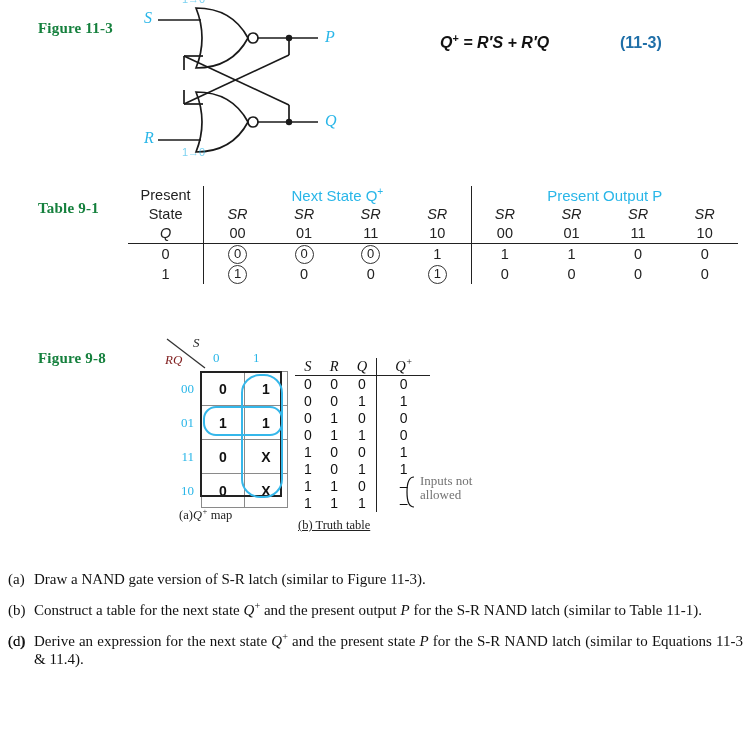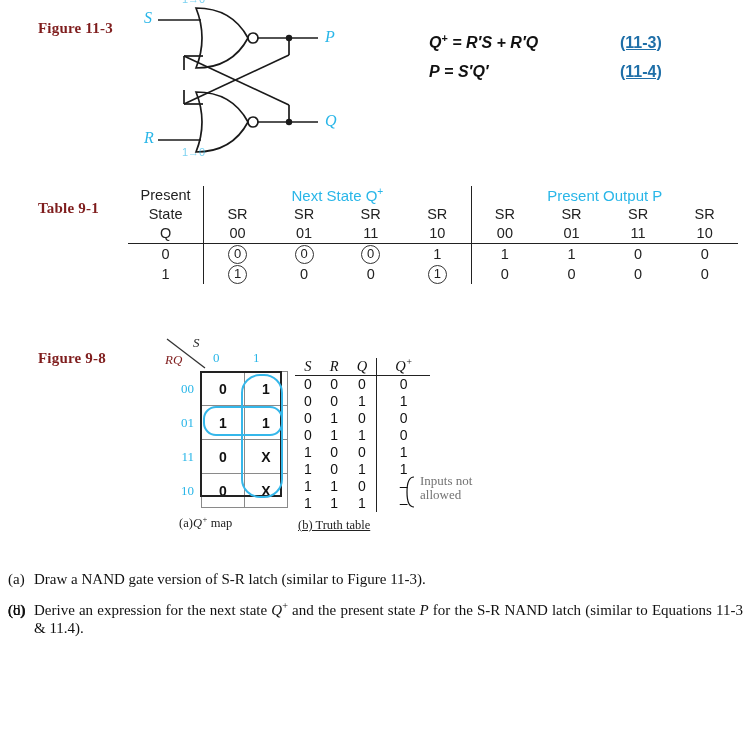--- a/index.html
+++ b/index.html
@@ -4,53 +4,53 @@
 <style>
   html,body{margin:0;padding:0;}
   body{
     width:751px;height:751px;position:relative;background:#ffffff;
     font-family:"Liberation Serif", serif;overflow:hidden;
   }
   .abs{position:absolute;}
   
   .sidelabel{
     font-family:"Liberation Serif", serif;font-weight:bold;font-size:15px;
-    color:#7f1d1d;letter-spacing:.2px;white-space:nowrap;
+    color:#15803d;letter-spacing:.2px;white-space:nowrap;
   }
   
   #circuit-area{left:150px;top:0px;width:230px;height:160px;}
   .term{
     font-family:"Liberation Serif", serif;font-style:italic;font-size:16px;
     color:#29b6e8;
   }
   .ghost{
     font-family:"Liberation Sans", sans-serif;font-size:11px;color:#29b6e8;
     white-space:nowrap;
   }
   
   #equations{left:425px;top:34px;width:300px;}
   .eqrow{position:relative;height:29px;}
   .eqtext{
-    position:absolute;left:4px;top:0;
+    position:absolute;left:15px;top:0;
     font-family:"Liberation Sans", sans-serif;font-weight:bold;font-size:16px;
     color:#111111;font-style:italic;white-space:nowrap;
   }
   .eqnum{
     position:absolute;left:195px;top:0;
     font-family:"Liberation Sans", sans-serif;font-weight:bold;font-size:16px;
-    color:#1f6fa8;white-space:nowrap;text-decoration:underline;
+    color:#1f6fa8;white-space:nowrap;
   }
   .eqtext .up,.eqnum .up{font-style:normal;}
   
   #table11-1{left:128px;top:186px;width:610px;}
   table.t1{border-collapse:collapse;width:610px;
     font-family:"Liberation Sans", sans-serif;font-size:14.5px;color:#222;}
   table.t1 td{text-align:center;padding:0;height:19px;line-height:19px;}
   .hdrgrp{color:#29b6e8;font-weight:normal;font-size:15px;}
-  .srlab{}
+  .srlab{font-style:italic;}
   .stcol{width:70px;}
   .vcol{width:62px;}
   .sep-l{border-left:1.6px solid #222;}
   .rule{border-top:1.4px solid #222;}
   .circ{
     display:inline-block;width:17px;height:17px;line-height:16px;
     border:1.2px solid #333;border-radius:50%;text-align:center;font-size:13px;
   }
   
   #kmap{left:165px;top:337px;}
@@ -144,24 +144,20 @@
 
   
   <div class="abs ghost" style="left:32px;top:-7px;opacity:.62;">1→0</div>
   <div class="abs ghost" style="left:32px;top:146px;opacity:.62;">1→0</div>
 </div>
 
 <div class="abs" id="equations">
   <div class="eqrow">
     <div class="eqtext"><span id="eq0lhs">Q</span><sup class="up" id="eq0sup">+</sup><span id="eq0body"> = R′S + R′Q</span></div>
     <div class="eqnum">(11-3)</div>
-  </div>
-  <div class="eqrow">
-    <div class="eqtext"><span id="eq1lhs">P</span><sup class="up" id="eq1sup"></sup><span id="eq1body"> = S′Q′</span></div>
-    <div class="eqnum">(11-4)</div>
   </div>
 </div>
 
 <div class="abs sidelabel" style="left:38px;top:200px;">Table 9-1</div>
 
 <div class="abs" id="table11-1">
   <table class="t1">
     <tbody>
       <tr>
         <td class="stcol">Present</td>
@@ -254,21 +250,21 @@
           </tr>
         </tbody>
     </table>
     <div id="kmapborder"></div>
 
     <div class="loop" style="left:76px;top:3px;width:38px;height:120px;border-radius:19px;"></div>
 
     <div class="loop" style="left:38px;top:35px;width:76px;height:26px;border-radius:13px;"></div>
   </div>
 
-  <div class="kcap" style="margin-top:8px;margin-left:14px;">
+  <div class="kcap" style="margin-left:14px;">
     <span>(a)</span><i><span>Q</span><sup>+</sup></i>&nbsp;<span>map</span>
   </div>
 </div>
 
 <div class="abs" id="truth">
   <table class="tt">
     <tbody>
       <tr>
         <td class="hd">S</td>
         <td class="hd">R</td>
@@ -336,16 +332,16 @@
     <div class="abs note" style="left:17px;top:-1px;">
       <div>Inputs not</div>
       <div>allowed</div>
     </div>
   </div>
   <div class="abs kcap" style="left:3px;top:160px;text-decoration:underline;">(b) Truth table</div>
 </div>
 
 <div class="abs" id="questions">
     <div class="q"><span class="qmark">(a)</span><span>Draw a NAND gate version of S-R latch (similar to Figure 11-3).</span></div>
-    <div class="q"><span class="qmark">(b)</span></div>
+    <div class="q"><span class="qmark">(b)</span><span>Construct a table for the next state <i>Q</i><sup>+</sup> and the present output <i>P</i> for the S-R NAND latch (similar to Table 11-1).</span></div>
     <div class="q"><span class="qmark">(c)</span></div>
     <div class="q"><span class="qmark">(d)</span><span>Derive an expression for the next state <i>Q</i><sup>+</sup> and the present state <i>P</i> for the S-R NAND latch (similar to Equations 11-3 &amp; 11.4).</span></div>
   </div>
 
 </body></html>

